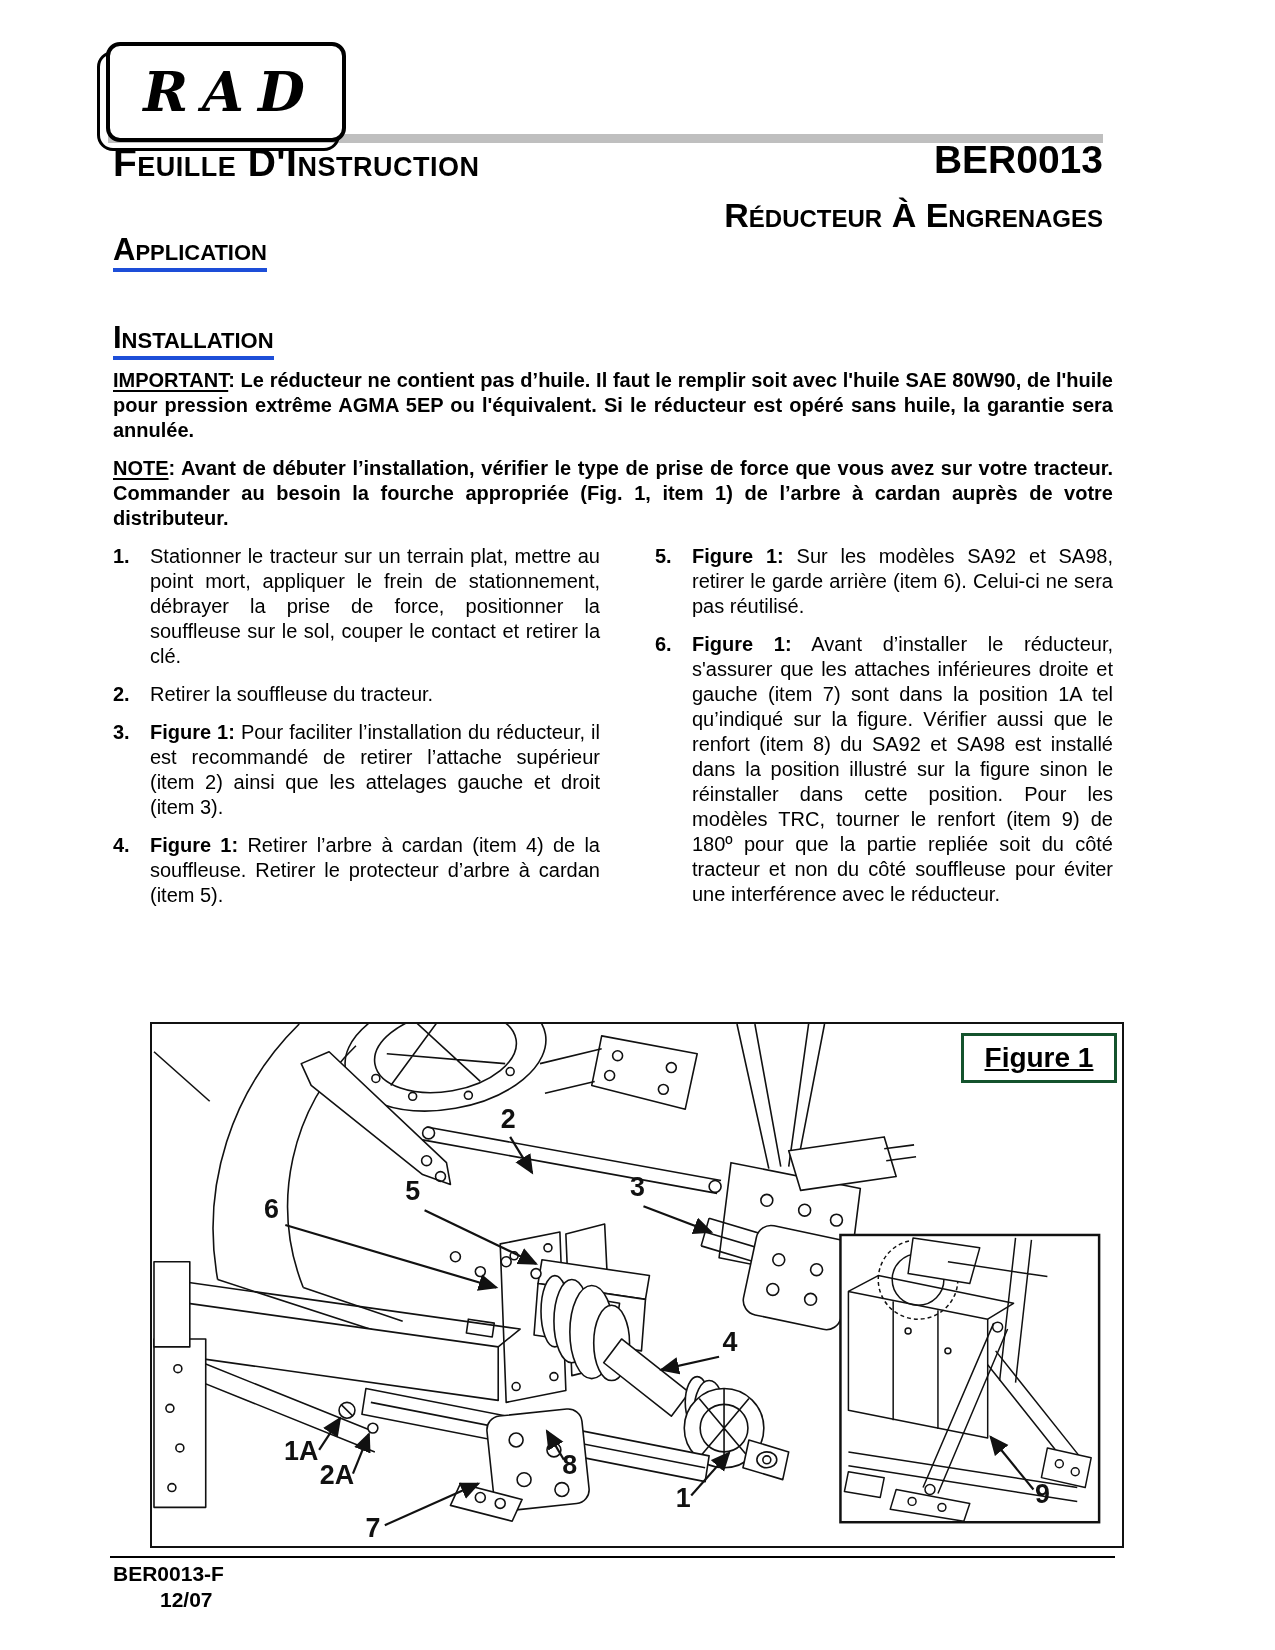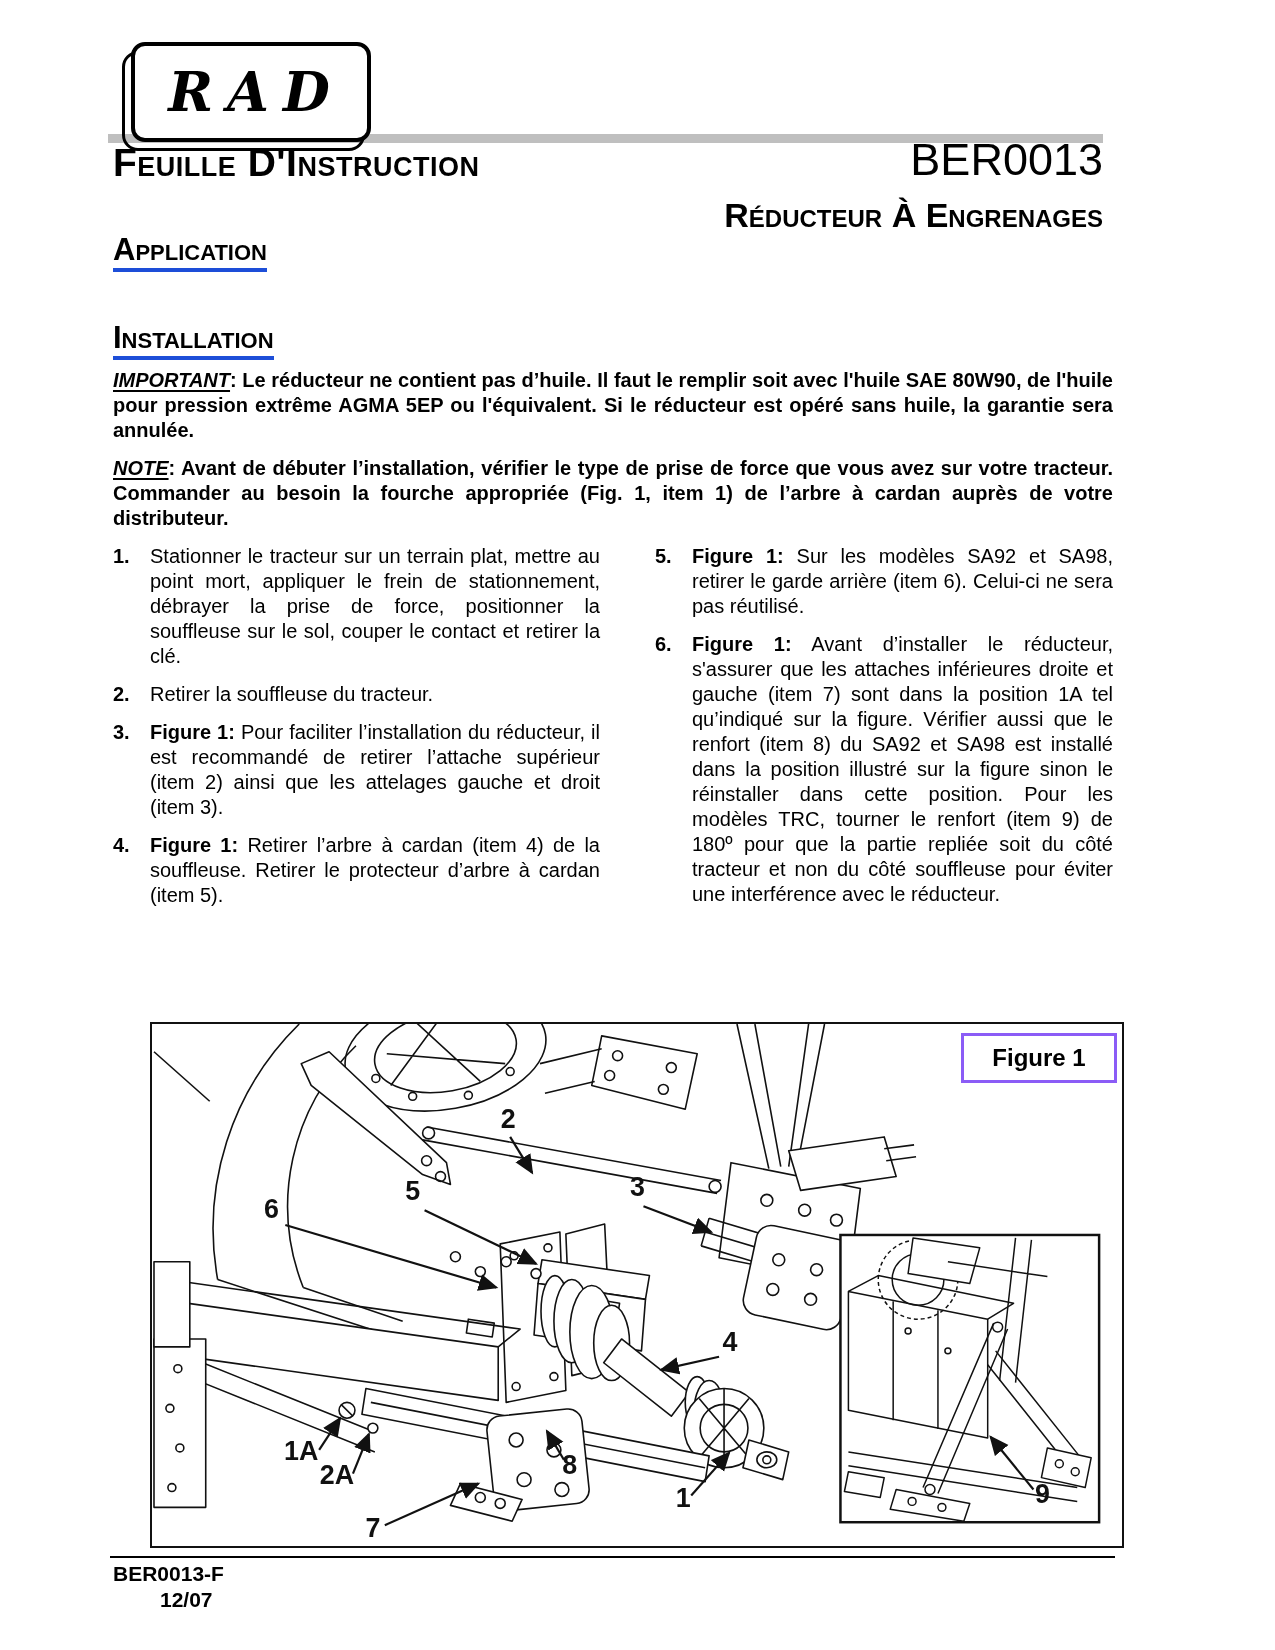--- a/index.html
+++ b/index.html
@@ -1,50 +1,50 @@
 <!DOCTYPE html>
 <html><head>
 <meta charset="utf-8">
 <style>
   html,body{margin:0;padding:0;background:#e8e8e8;}
   .page{position:relative;width:1275px;height:1650px;background:#ffffff;overflow:hidden;
         font-family:"Liberation Sans",sans-serif;color:#000;}
   
   .graybar{position:absolute;left:108px;top:134px;width:995px;height:9px;background:#bfbfbf;z-index:1;}
-  .logo-wrap{position:absolute;left:106px;top:42px;width:240px;height:100px;z-index:2;margin-left:25px;}
+  .logo-wrap{position:absolute;left:106px;top:42px;width:240px;height:100px;z-index:2;}
   .logo-shadow{position:absolute;left:-9px;top:9px;width:237px;height:94px;
                border:3px solid #000;border-radius:16px;background:transparent;}
   .logo-box{position:absolute;left:0;top:0;width:232px;height:92px;background:#fff;
             border:4px solid #000;border-radius:14px;display:flex;align-items:center;justify-content:center;}
   .logo-text{font-family:"DejaVu Serif",serif;font-weight:bold;font-style:italic;
              font-size:54px;letter-spacing:14px;padding-left:10px;}
   .title-left{position:absolute;left:113px;top:141px;font-size:39px;font-weight:bold;
               font-variant:small-caps;letter-spacing:.5px;z-index:2;}
   .title-right{position:absolute;left:560px;top:140px;width:543px;text-align:right;z-index:2;}
-  .doc-number{font-size:45px;font-weight:normal;line-height:40px;}
+  .doc-number{font-size:39px;font-weight:bold;line-height:40px;}
   .doc-subtitle{font-size:34px;font-weight:bold;font-variant:small-caps;line-height:36px;margin-top:17px;}
   
   .sec-heading{position:absolute;left:113px;font-size:31px;font-weight:bold;font-variant:small-caps;}
   .sec-heading span{display:inline-block;border-bottom:4px solid #1d4ed8;padding-bottom:0px;}
   .body-par{position:absolute;left:113px;width:1000px;font-size:20px;line-height:25px;}
   .bold-par{font-weight:bold;text-align:justify;}
-  .ulab{text-decoration:underline;text-decoration-thickness:2px;text-underline-offset:3px;font-style:italic;}
+  .ulab{text-decoration:underline;text-decoration-thickness:2px;text-underline-offset:3px;}
   
   .col{position:absolute;font-size:20px;line-height:25px;}
   .col-left{left:113px;top:544px;width:487px;}
   .col-right{left:655px;top:544px;width:458px;}
   .step{position:relative;padding-left:37px;text-align:justify;margin-bottom:13px;}
   .step .num{position:absolute;left:0;top:0;font-weight:bold;}
   .step .lead{font-weight:bold;}
   
   .figure-frame{position:absolute;left:150px;top:1022px;width:974px;height:526px;
                 border:2.5px solid #111;box-sizing:border-box;background:#fff;}
-  .figure-label{position:absolute;left:809px;top:9px;width:150px;height:44px;border:3px solid #8b5cf6;
+  .figure-label{position:absolute;left:809px;top:9px;width:150px;height:44px;border:3px solid #14532d;
                 background:#fff;display:flex;align-items:center;justify-content:center;
-                font-size:24px;font-weight:bold;z-index:3;}
+                font-size:28px;font-weight:bold;z-index:3;text-decoration:underline;}
   .figure-frame svg{position:absolute;left:0;top:0;}
   
   .footer-rule{position:absolute;left:110px;top:1556px;width:1005px;height:2px;background:#000;}
   .footer-code{position:absolute;left:113px;top:1562px;font-size:21px;font-weight:bold;}
   .footer-date{position:absolute;left:113px;top:1588px;font-size:21px;font-weight:bold;margin-left:47px;}
 </style>
 </head>
 <body>
 
 <div class="page">

